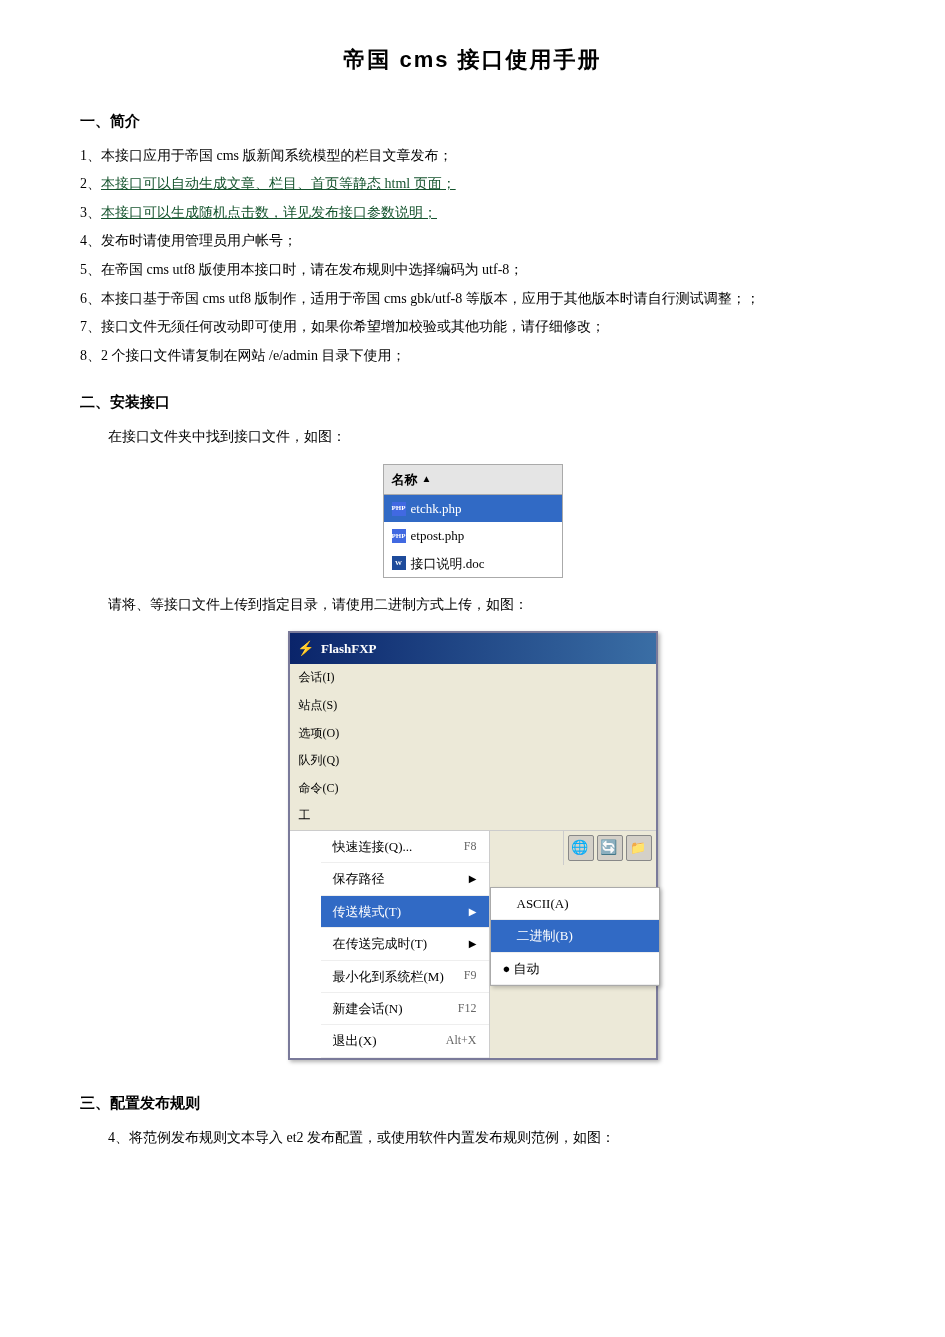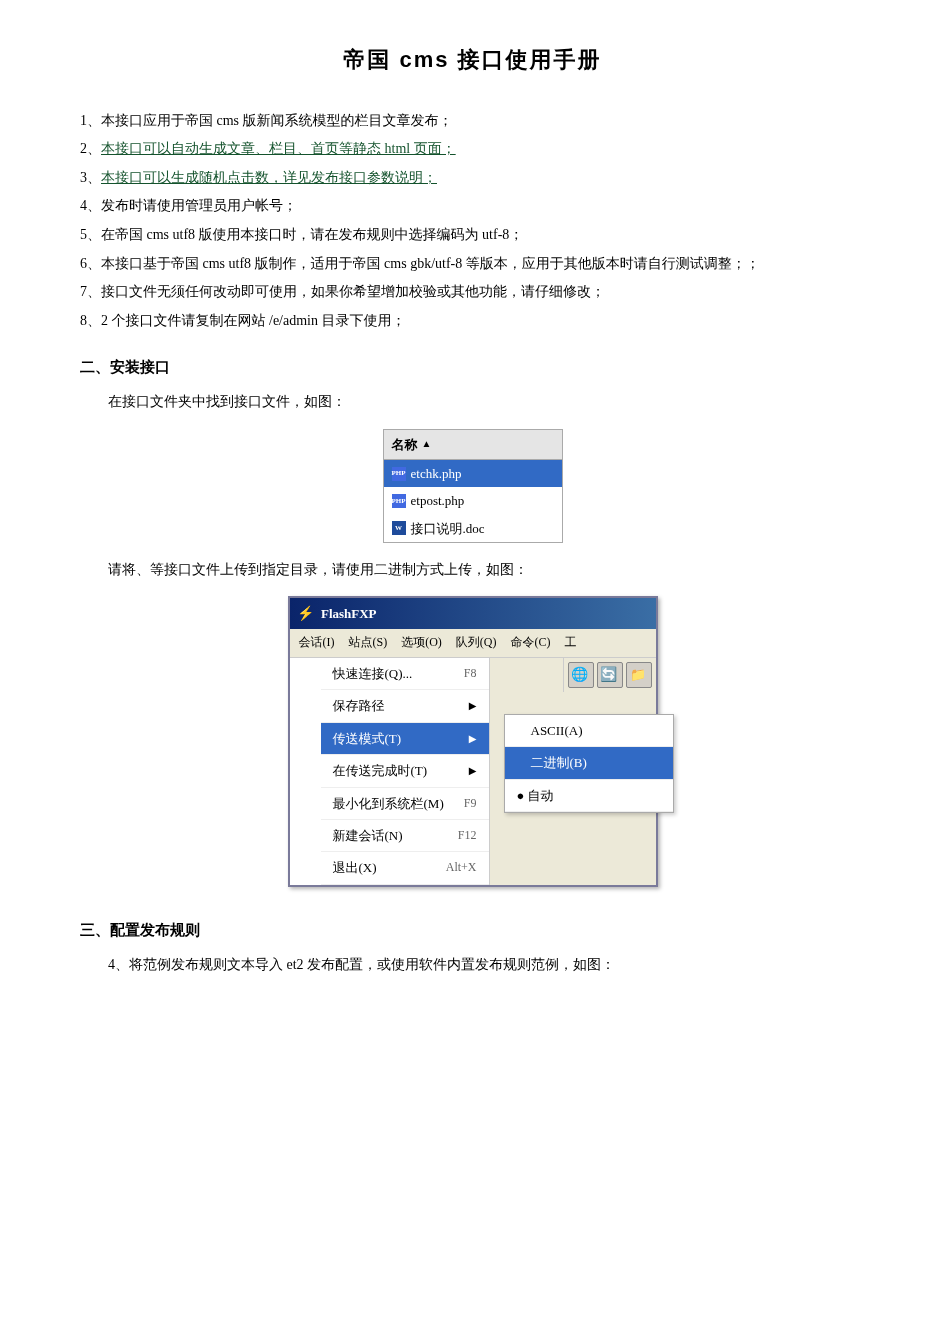--- a/index.html
+++ b/index.html
@@ -113,20 +113,21 @@
     .ftp-titlebar-icon {
       font-size: 14px;
     }
     .ftp-menubar {
       background: #ece9d8;
       padding: 2px 4px;
       font-size: 12px;
       display: flex;
       gap: 4px;
       border-bottom: 1px solid #ccc;
+      flex-direction: column;
     }
     .ftp-menu-item {
       padding: 1px 5px;
     }
     .ftp-content {
       display: flex;
       position: relative;
     }
     .ftp-left-menu {
       width: 200px;
@@ -149,21 +150,21 @@
     }
     .ftp-menu-row .key {
       color: #666;
       font-size: 12px;
     }
     .ftp-menu-row .arrow {
       font-size: 10px;
     }
     .ftp-right-submenu {
       position: absolute;
-      left: 214px;
+      left: 200px;
       top: 56px;
       background: #fff;
       border: 1px solid #aaa;
       box-shadow: 2px 2px 4px rgba(0,0,0,0.2);
       width: 170px;
       font-size: 13px;
       z-index: 10;
     }
     .submenu-row {
       padding: 4px 12px;
@@ -197,20 +198,21 @@
       font-size: 10px;
       margin-left: 4px;
     }
   </style>
 </head>
 <body>
 
 <h1 class="main-title">帝国 cms 接口使用手册</h1>
 
 <div>
+  <div class="section-title">一、简介</div>
 
   <div class="content-item">
     <span>1、本接口应用于帝国 cms  版新闻系统模型的栏目文章发布；</span>
   </div>
   <div class="content-item">
     2、<a class="link-blue" href="#">本接口可以自动生成文章、栏目、首页等静态 html 页面；</a>
   </div>
   <div class="content-item">
     3、<a class="link-blue" href="#">本接口可以生成随机点击数，详见发布接口参数说明；</a>
   </div>

